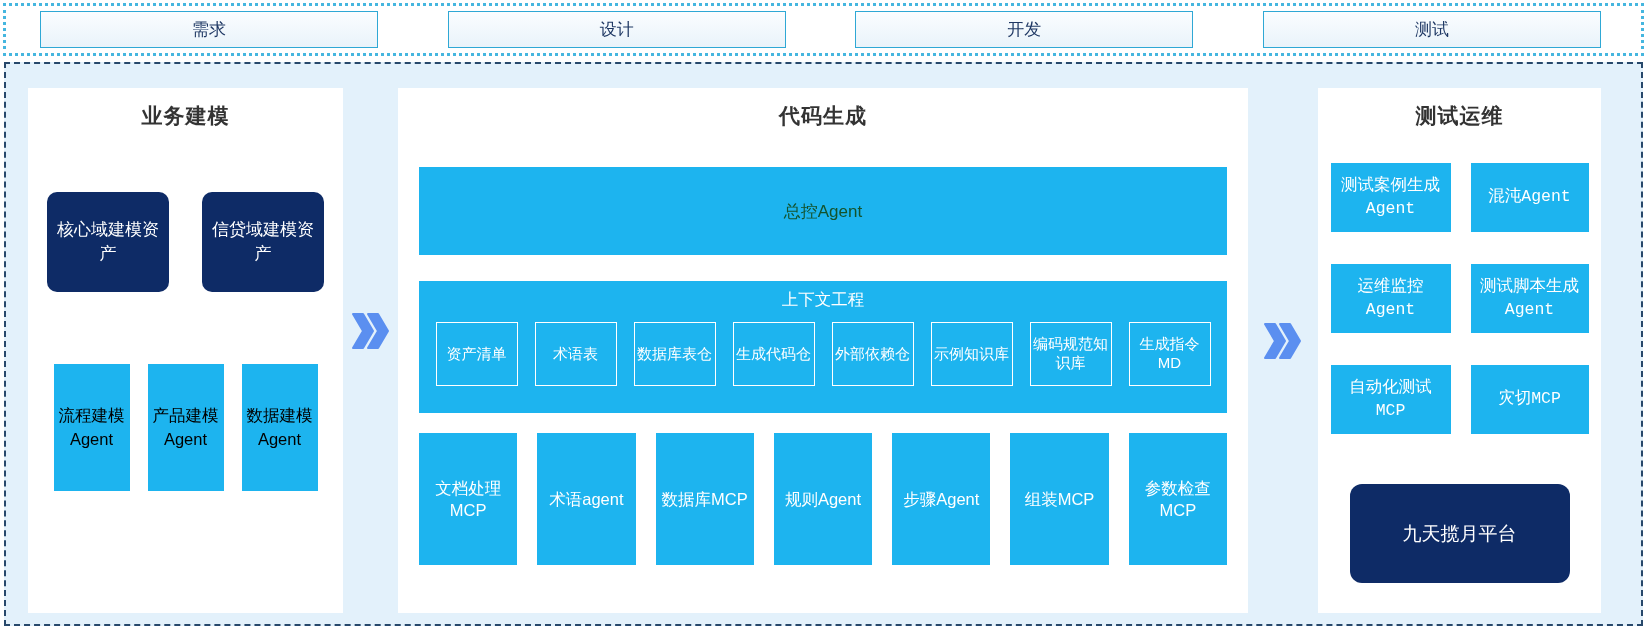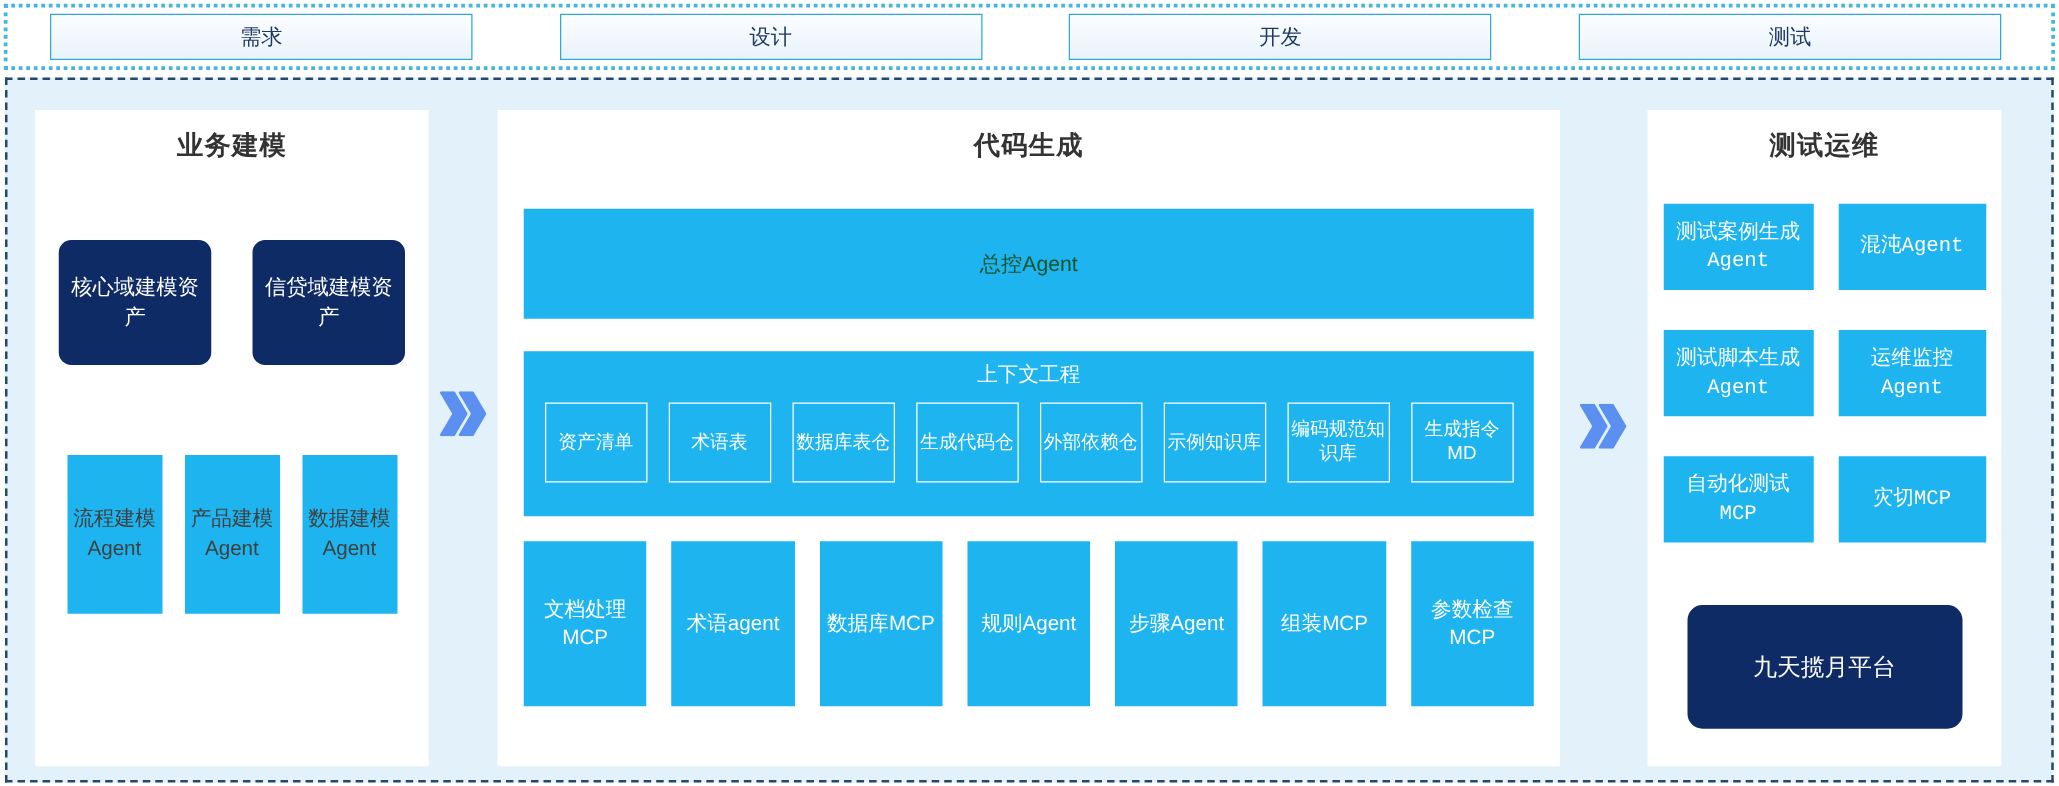--- a/index.html
+++ b/index.html
@@ -38,21 +38,21 @@
   .panel-left { width: 315px; }
   .asset-row { margin-top: 62px; display: flex; justify-content: center; gap: 33px; }
   .navy-box {
     width: 122px; height: 100px; background: #0E2B66; border-radius: 10px;
     color: #ffffff; font-size: 17px; line-height: 1.4; text-align: center;
     display: flex; align-items: center; justify-content: center; padding: 0 8px;
   }
   .agent-row { margin-top: 72px; display: flex; justify-content: center; gap: 18px; }
   .agent-box {
     width: 76px; height: 127px; background: #1DB4EF;
-    color: #404040; font-size: 16.5px; line-height: 1.4; text-align: center;
+    color: #000000; font-size: 16.5px; line-height: 1.4; text-align: center;
     display: flex; align-items: center; justify-content: center; padding: 0 4px;
   }
   
   .gap1 { width: 55px; display: flex; justify-content: center; margin-top: 225px; }
   .gap2 { width: 70px; display: flex; justify-content: center; margin-top: 235px; }
   
   .panel-mid { width: 850px; }
   .master-bar {
     width: 808px; height: 88px; margin: 37px auto 0; background: #1DB4EF;
     color: #14532d; font-size: 17px;
@@ -164,21 +164,21 @@
       <polygon points="1,1 11,1 21,18 11,35 1,35 11,18" fill="#5B8FF0" stroke="#5B8FF0" stroke-width="2" stroke-linejoin="round"></polygon>
       <polygon points="16,1 26,1 36,18 26,35 16,35 26,18" fill="#5B8FF0" stroke="#5B8FF0" stroke-width="2" stroke-linejoin="round"></polygon>
     </svg>
   </div>
 
   <div class="panel panel-right">
     <div class="panel-title">测试运维</div>
     <div class="ops-grid">
       <div class="ops-box">测试案例生成Agent</div>
       <div class="ops-box">混沌Agent</div>
+      <div class="ops-box">运维监控Agent</div>
       <div class="ops-box">测试脚本生成Agent</div>
-      <div class="ops-box">运维监控Agent</div>
       <div class="ops-box">自动化测试MCP</div>
       <div class="ops-box">灾切MCP</div>
     </div>
     <div class="platform-box">九天揽月平台</div>
   </div>
 
 </div>
 
 </body></html>

